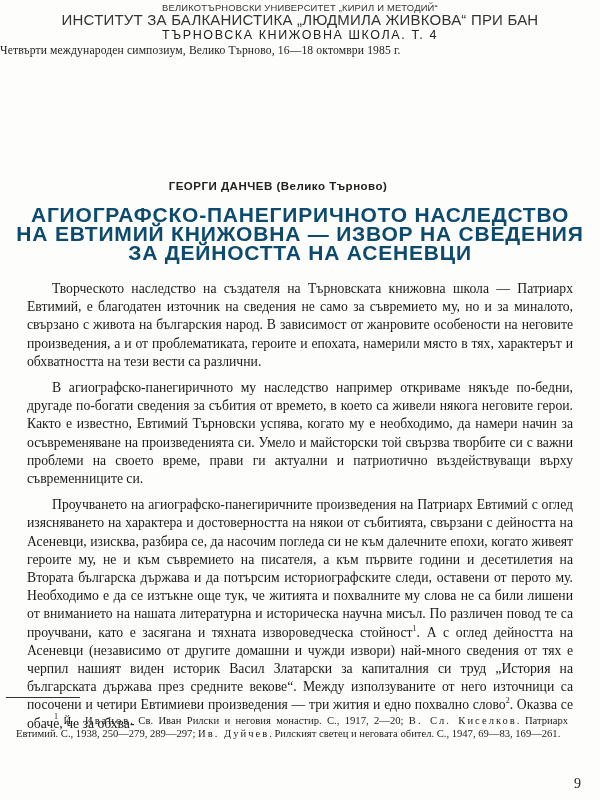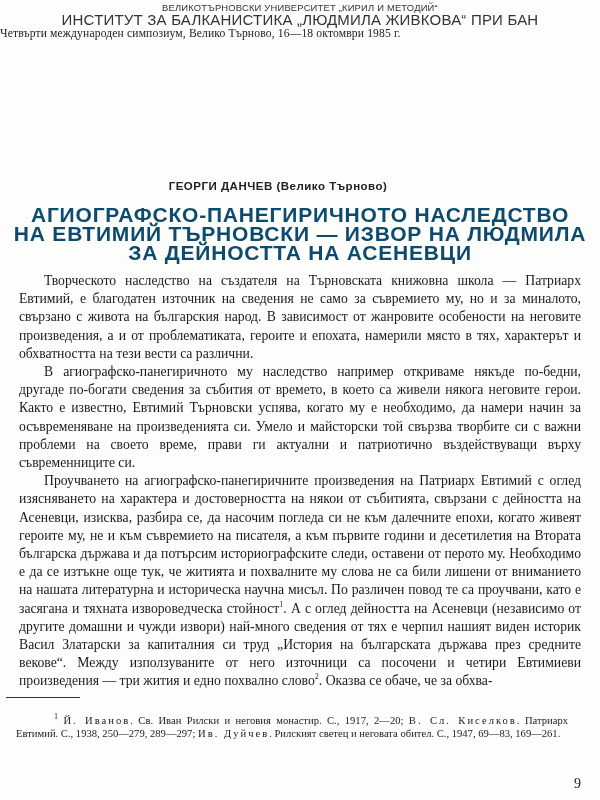--- a/index.html
+++ b/index.html
@@ -9,42 +9,43 @@
     position: relative; overflow: hidden;
   }
   .header { position: absolute; top: 2px; left: 0; width: 600px; text-align: center; }
   .h-line1 { font-family: "Liberation Sans", sans-serif; font-size: 9.4px; letter-spacing: 0.2px; line-height: 12px; color: #333; }
   .h-line2 { font-family: "Liberation Sans", sans-serif; font-size: 15px; letter-spacing: 0.2px; line-height: 12px; color: #333; }
   .h-line3 { font-family: "Liberation Sans", sans-serif; font-size: 12.5px; letter-spacing: 1.6px; line-height: 16px; color: #222; margin-top: 1px; }
   .h-line4 { font-family: "Liberation Serif", serif; font-size: 11.6px; line-height: 15px; color: #222; text-align: left; letter-spacing: 0.15px; }
   .author { position: absolute; top: 180px; left: 0; width: 556px; text-align: center; font-family: "Liberation Sans", sans-serif; font-size: 11.5px; font-weight: bold; letter-spacing: 0.5px; color: #222; }
   .title { position: absolute; top: 205px; left: 0; width: 600px; text-align: center; font-family: "Liberation Sans", sans-serif; font-weight: bold; font-size: 21px; line-height: 19px; letter-spacing: 0.8px; color: #0c4a6e; }
   .body { position: absolute; top: 272px; left: 19px; width: 562px; font-size: 13.7px; line-height: 18.2px; text-align: justify; color: #1a1a1a; }
-  .body p { margin: 0; text-indent: 25px; }
+  .body p { margin: 8px; text-indent: 25px; }
   sup { font-size: 8px; line-height: 0; }
   .rule { position: absolute; top: 697px; left: 6px; width: 74px; height: 1px; background: #333; }
   .notes { position: absolute; top: 702px; left: 4px; width: 576px; font-size: 10.6px; line-height: 13.3px; text-align: justify; color: #222; }
   .notes p { margin: 12px; text-indent: 38px; }
   .sp { letter-spacing: 2px; }
   .pagenum { position: absolute; top: 776px; left: 574px; font-size: 14px; color: #222; }
 </style>
 </head>
 <body>
 
 <div class="header">
   <div class="h-line1">ВЕЛИКОТЪРНОВСКИ УНИВЕРСИТЕТ „КИРИЛ И МЕТОДИЙ“</div>
   <div class="h-line2">ИНСТИТУТ ЗА БАЛКАНИСТИКА „ЛЮДМИЛА ЖИВКОВА“ ПРИ БАН</div>
+  <div class="h-line3">ТЪРНОВСКА КНИЖОВНА ШКОЛА. Т. 4</div>
   <div class="h-line4">Четвърти международен симпозиум, Велико Търново, 16—18 октомври 1985 г.</div>
 </div>
 
 <div class="author">ГЕОРГИ ДАНЧЕВ (Велико Търново)</div>
 
 <div class="title">
   <div>АГИОГРАФСКО-ПАНЕГИРИЧНОТО НАСЛЕДСТВО</div>
-  <div>НА ЕВТИМИЙ ТЪРНОВСКИ — ИЗВОР НА ЛЮДМИЛА</div>
+  <div>НА ЕВТИМИЙ КНИЖОВНА — ИЗВОР НА СВЕДЕНИЯ</div>
   <div>ЗА ДЕЙНОСТТА НА АСЕНЕВЦИ</div>
 </div>
 
 <div class="body">
   <p>Творческото наследство на създателя на Търновската книжовна школа — Патриарх Евтимий, е благодатен източник на сведения не само за съвремието му, но и за миналото, свързано с живота на българския народ. В зависимост от жанровите особености на неговите произведения, а и от проблематиката, героите и епохата, намерили място в тях, характерът и обхватността на тези вести са различни.</p>
   <p>В агиографско-панегиричното му наследство например откриваме някъде по-бедни, другаде по-богати сведения за събития от времето, в което са живели някога неговите герои. Както е известно, Евтимий Търновски успява, когато му е необходимо, да намери начин за осъвременяване на произведенията си. Умело и майсторски той свързва творбите си с важни проблеми на своето време, прави ги актуални и патриотично въздействуващи върху съвременниците си.</p>
   <p><span>Проучването на агиографско-панегиричните произведения на Патриарх Евтимий с оглед изясняването на характера и достоверността на някои от събитията, свързани с дейността на Асеневци, изисква, разбира се, да насочим погледа си не към далечните епохи, когато живеят героите му, не и към съвремието на писателя, а към първите години и десетилетия на Втората българска държава и да потърсим историографските следи, оставени от перото му. Необходимо е да се изтъкне още тук, че житията и похвалните му слова не са били лишени от вниманието на нашата литературна и историческа научна мисъл. По различен повод те са проучвани, като е засягана и тяхната изворoведческа стойност</span><sup>1</sup><span>. А с оглед дейността на Асеневци (независимо от другите домашни и чужди извори) най-много сведения от тях е черпил нашият виден историк Васил Златарски за капиталния си труд „История на българската държава през средните векове“. Между използуваните от него източници са посочени и четири Евтимиеви произведения — три жития и едно похвално слово</span><sup>2</sup><span>. Оказва се обаче, че за обхва-</span></p>
 </div>
 
 <div class="rule"></div>

